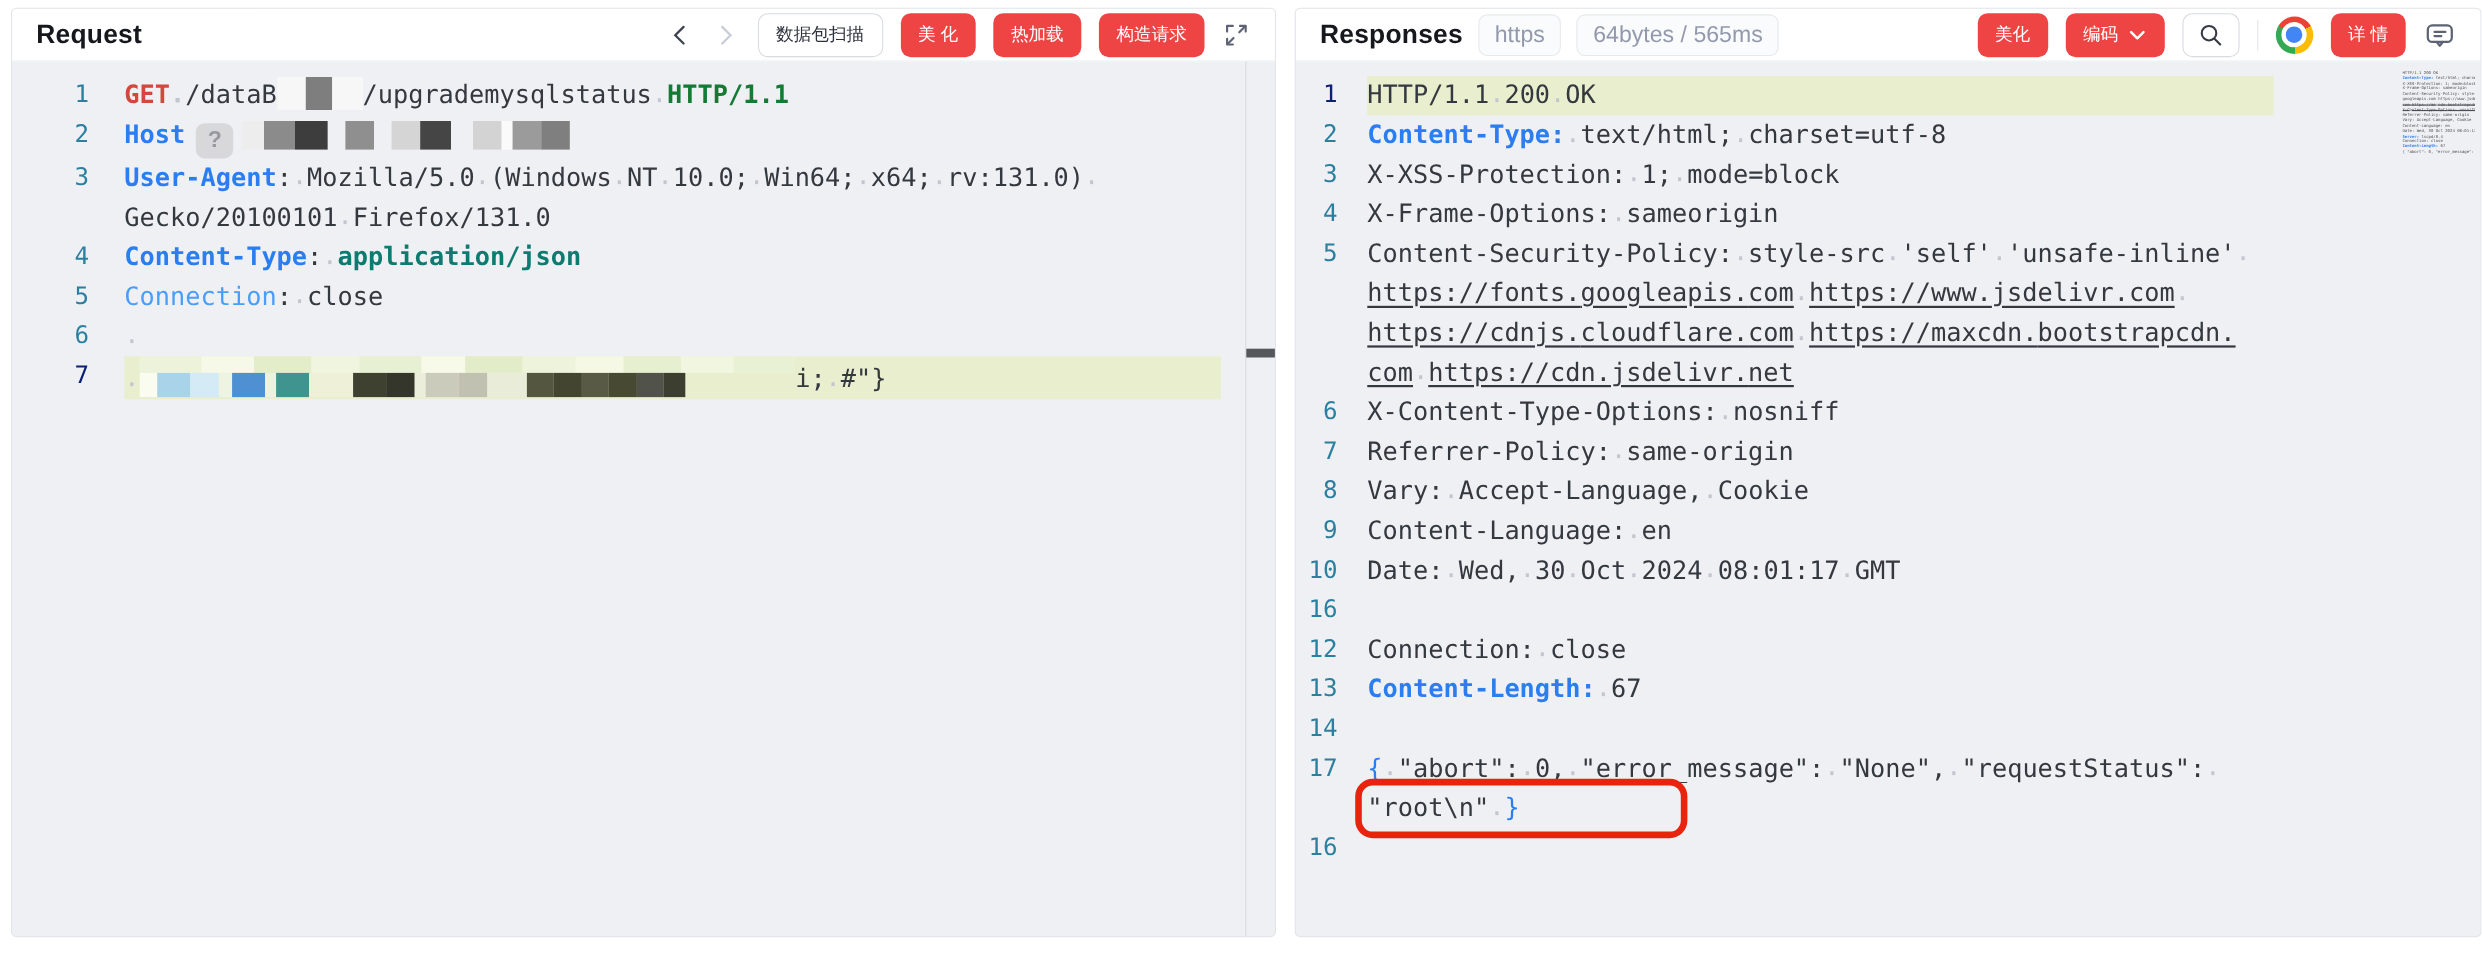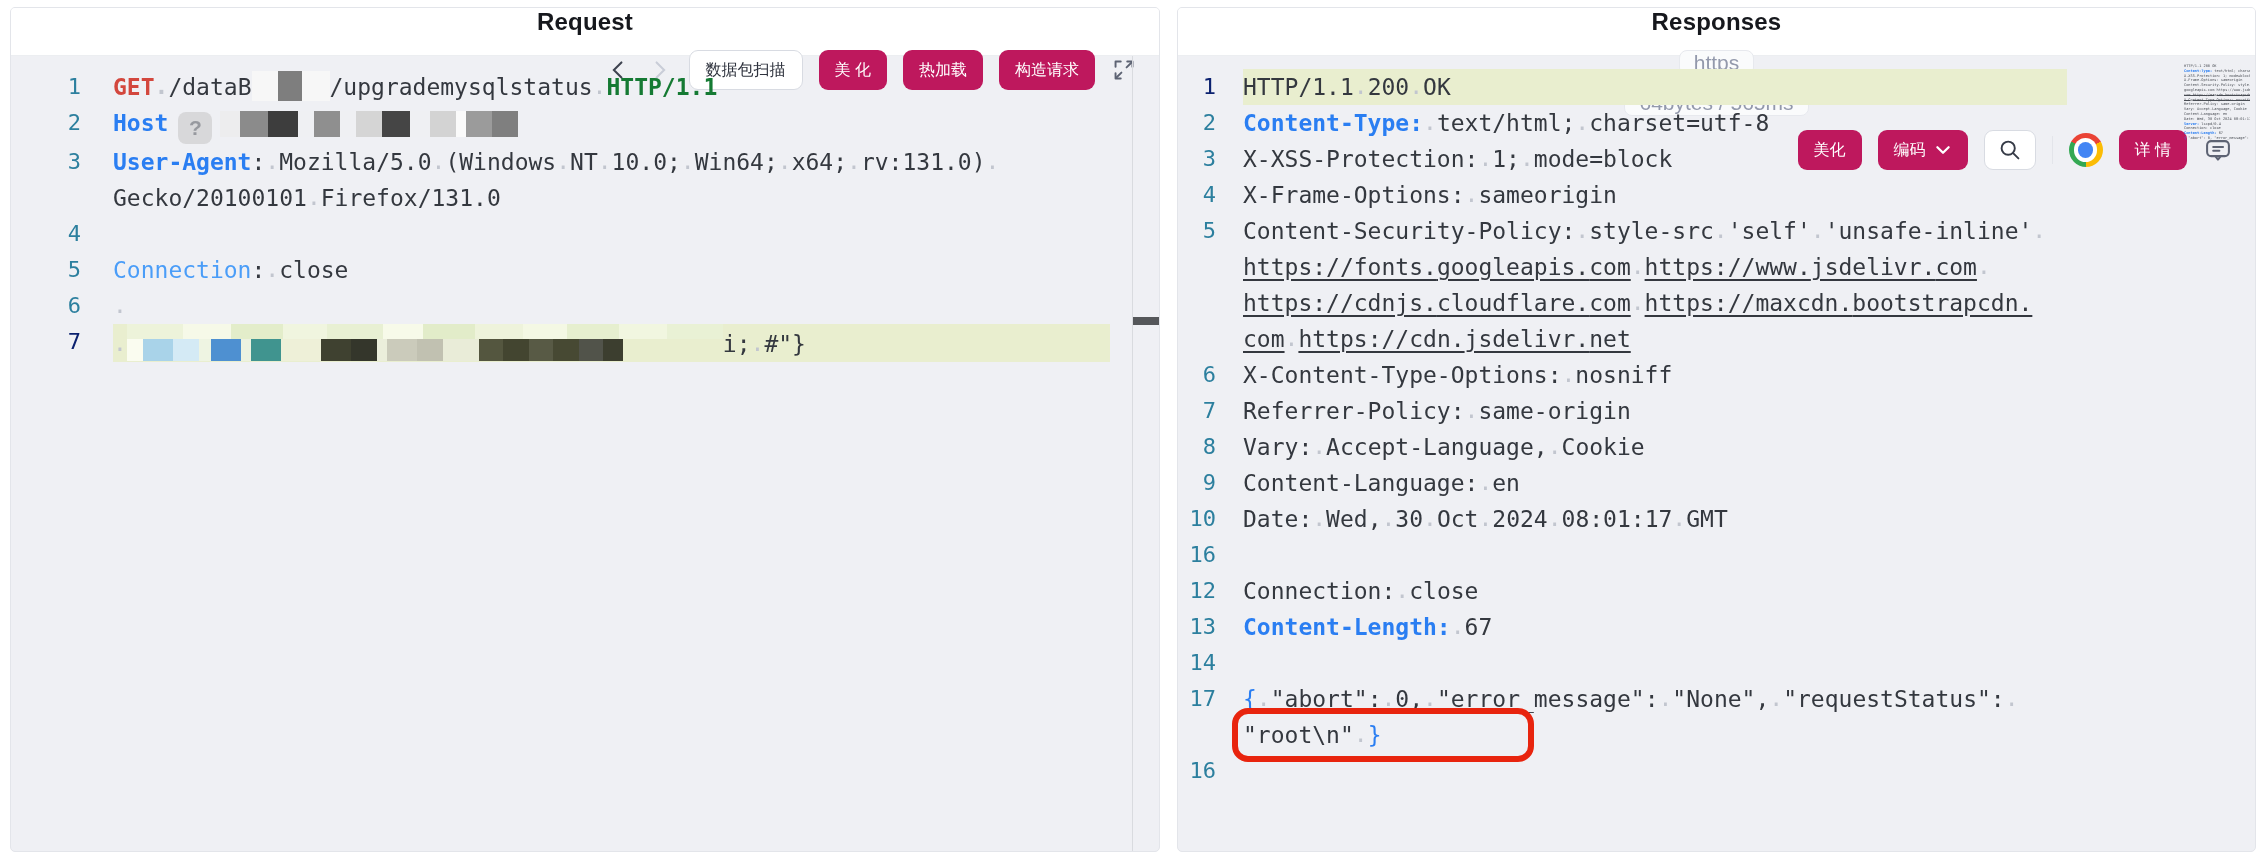--- a/index.html
+++ b/index.html
@@ -4,27 +4,27 @@
 <style>
   html,body{margin:0;padding:0;}
   body{width:2256px;height:868px;position:relative;background:#fff;overflow:hidden;
        font-family:"Liberation Sans",sans-serif;}
   .panel{position:absolute;top:7px;height:845px;background:#eff0f4;
          border:1px solid #e3e5ea;border-radius:5px;overflow:hidden;box-sizing:border-box;}
   .panel.pleft{left:10px;width:1150px;}
   .panel.pright{left:1177px;width:1079px;}
   .hdr{position:absolute;top:0;left:0;right:0;height:48px;background:#fff;
        border-bottom:1px solid #eceef1;display:flex;align-items:center;
-       padding:0 22px;gap:14px;box-sizing:border-box;flex-direction:column;}
+       padding:0 22px;gap:14px;box-sizing:border-box;}
   .ptitle{font-size:24px;font-weight:bold;color:#16181d;letter-spacing:.2px;}
   .hgroup{margin-left:auto;display:flex;align-items:center;gap:16px;}
   .btn{display:inline-flex;align-items:center;justify-content:center;gap:8px;height:40px;
        padding:0 16px;border-radius:9px;font-size:16px;border:none;cursor:pointer;
        font-family:"Liberation Sans",sans-serif;white-space:nowrap;}
-  .btn.orange{background:#be185d;color:#fff;}
+  .btn.orange{background:#ef4444;color:#fff;}
   .btn.white{background:#fff;color:#2e323d;border:1px solid #d8dbe2;}
   .chev{background:none;border:none;padding:0;width:26px;height:26px;display:inline-flex;
         align-items:center;justify-content:center;cursor:pointer;}
   .tag{height:36px;display:inline-flex;align-items:center;padding:0 14px;border-radius:8px;
        background:#fafbfc;border:1px solid #e7e9ee;color:#9399ac;font-size:21px;white-space:nowrap;}
   .iconbtn{width:52px;height:40px;border-radius:9px;background:#fff;border:1px solid #d8dbe2;
        display:inline-flex;align-items:center;justify-content:center;cursor:pointer;}
   .vdiv{width:1px;height:28px;background:#e3e5ea;}
   .chrome{width:34px;height:34px;border-radius:50%;position:relative;
        background:conic-gradient(from 60deg,#fbbc05 0 120deg,#34a853 0 240deg,#ea4335 0 360deg);}
@@ -109,20 +109,21 @@
       <div class="row">
         <div class="ln">2</div>
         <div class="lc"><span class="hn">Host</span><span class="qmark">?</span><span class="mosaic" style="vertical-align:-6px"><span class="mrow" style="height:26px"><span style="background:#ededee;width:20px"></span><span style="background:#8b8b8b;width:28px"></span><span style="background:#3d3d3d;width:30px"></span><span style="background:#eff0f3;width:16px"></span><span style="background:#8f8f8f;width:26px"></span><span style="background:#eff0f3;width:16px"></span><span style="background:#d5d5d5;width:26px"></span><span style="background:#454545;width:28px"></span><span style="background:#eff0f3;width:20px"></span><span style="background:#d3d3d3;width:26px"></span><span style="background:#fafafa;width:10px"></span><span style="background:#9b9b9b;width:26px"></span><span style="background:#7f7f7f;width:26px"></span></span></span></div>
       </div>
       <div class="row">
         <div class="ln">3</div>
         <div class="lc"><span class="hn">User-Agent</span><span class="">:<span class="sp"> </span>Mozilla/5.0<span class="sp"> </span>(Windows<span class="sp"> </span>NT<span class="sp"> </span>10.0;<span class="sp"> </span>Win64;<span class="sp"> </span>x64;<span class="sp"> </span>rv:131.0)<span class="sp"> </span>Gecko/20100101<span class="sp"> </span>Firefox/131.0</span></div>
       </div>
       <div class="row">
         <div class="ln">4</div>
+        <div class="lc"><span class="hn">Content-Type</span><span class="">:<span class="sp"> </span></span><span class="teal">application/json</span></div>
       </div>
       <div class="row">
         <div class="ln">5</div>
         <div class="lc"><span class="hnl">Connection</span><span class="">:<span class="sp"> </span>close</span></div>
       </div>
       <div class="row">
         <div class="ln">6</div>
         <div class="lc"><span class=""><span class="sp"> </span></span></div>
       </div>
       <div class="row active">

